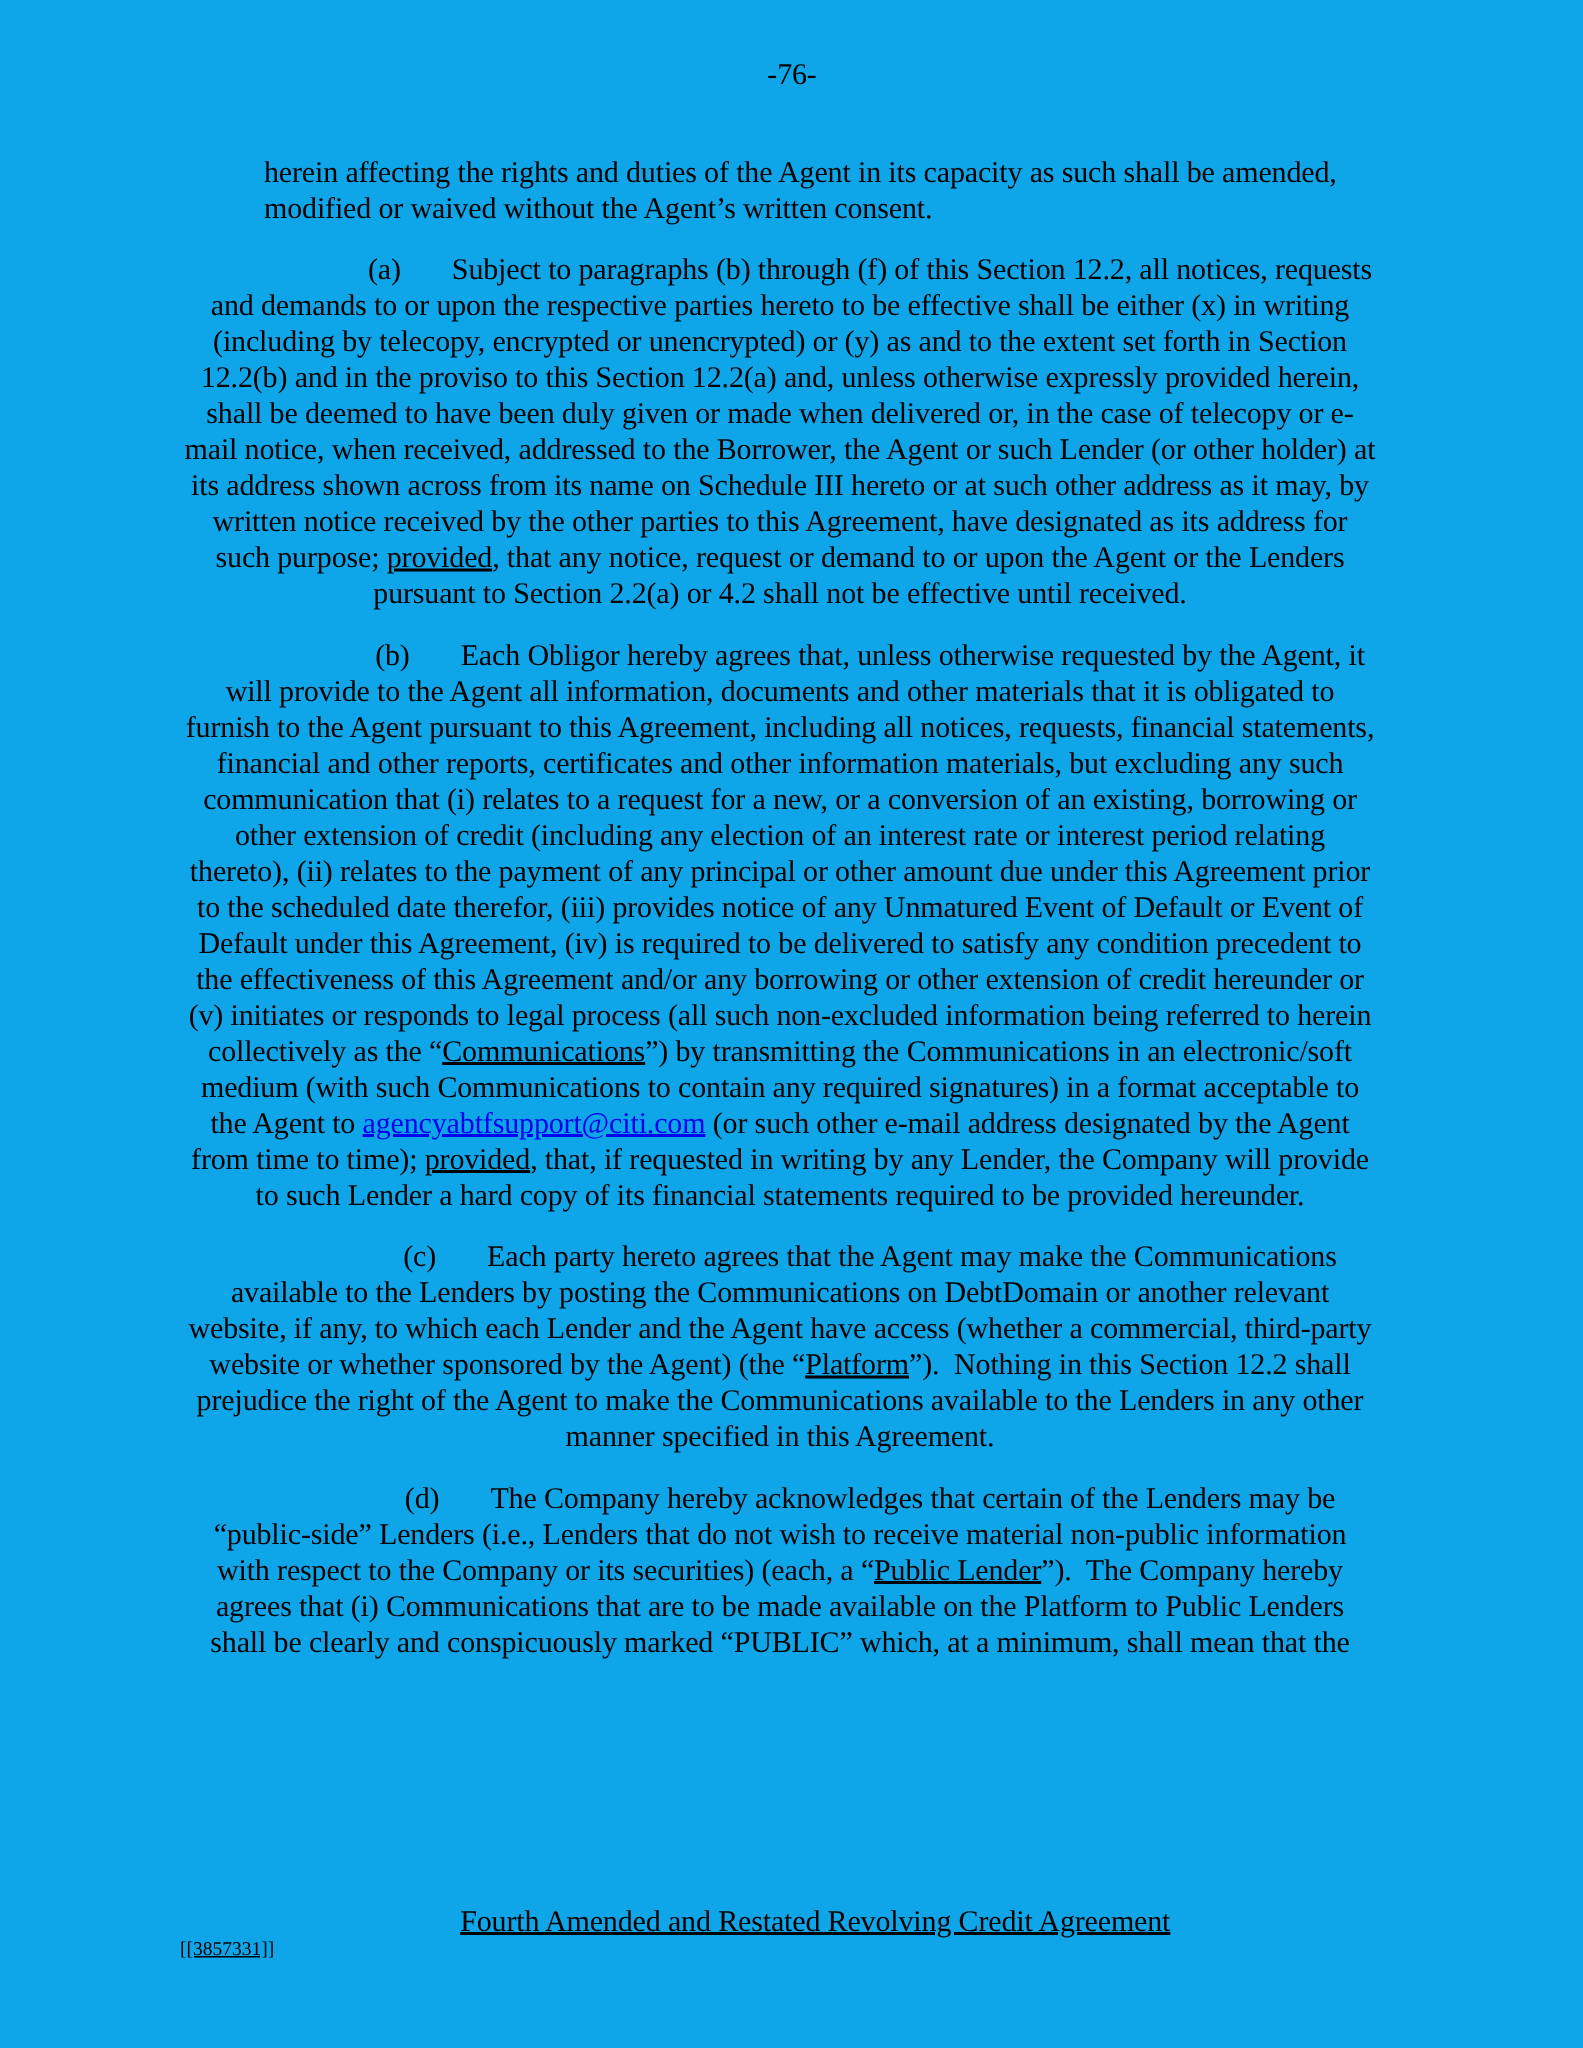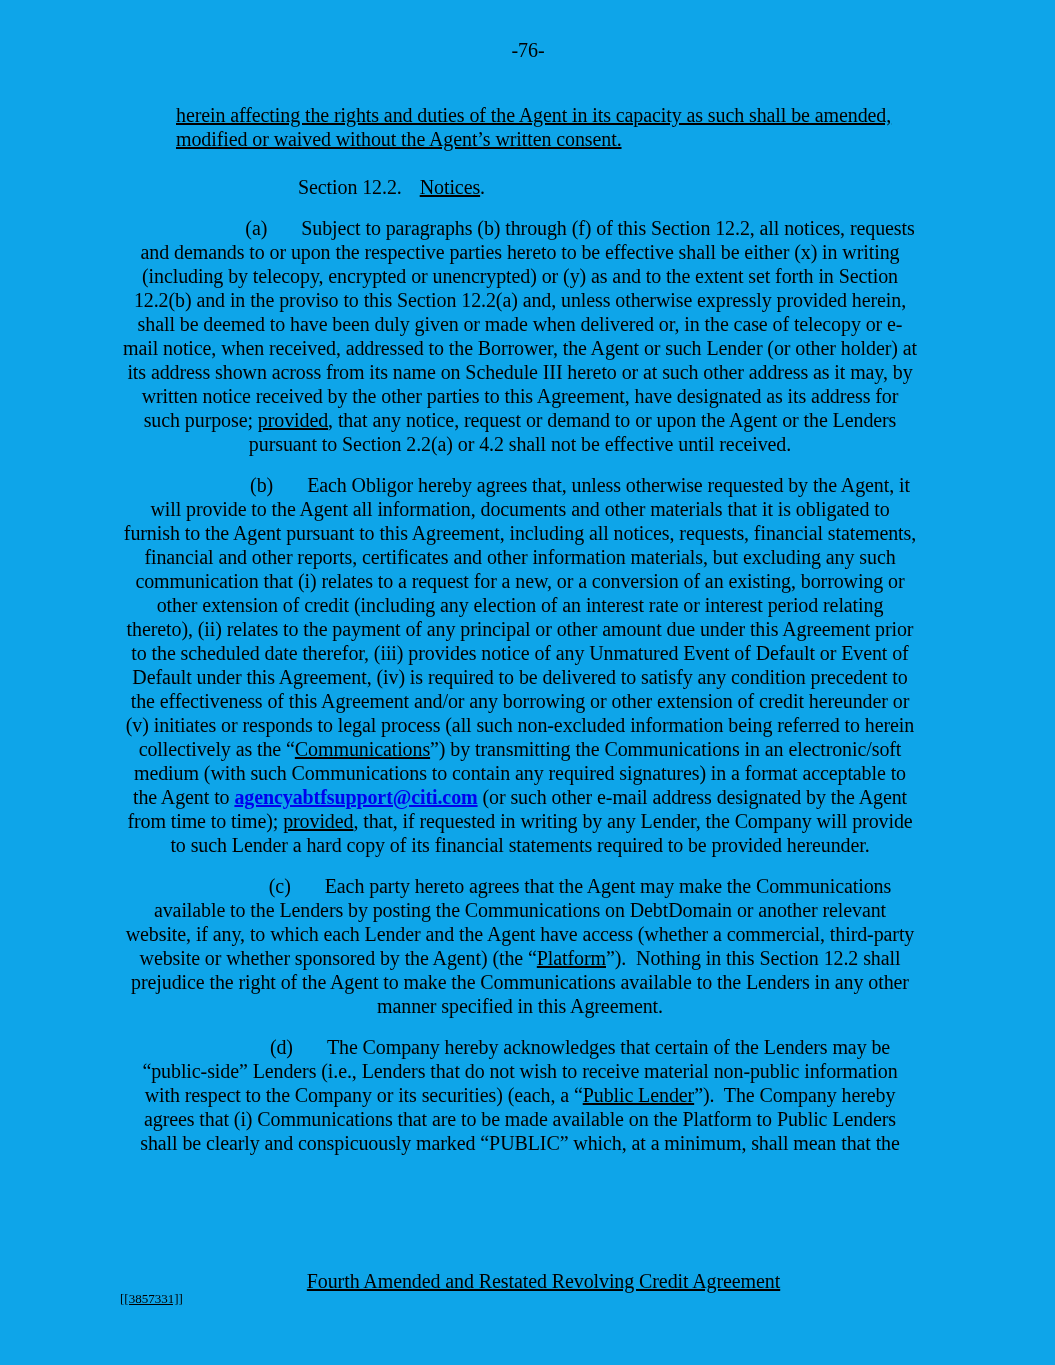--- a/index.html
+++ b/index.html
@@ -12,27 +12,27 @@
     color: #000000;
     font-family: "Liberation Serif", "DejaVu Serif", serif;
     font-size: 20px;
     line-height: 24px;
     letter-spacing: -0.1px;
     box-sizing: border-box;
     padding: 38px 122px 0 123px;
     overflow: hidden;
   }
   .page-number { text-align: center; margin: 0; }
-  .continuation { margin: 41px 0 0 53px; text-decoration: underline; }
+  .continuation { margin: 41px 0 0 53px; }
   .section-heading { margin: 24px 0 0 175px; }
   p.body-para { margin: 17px 16px 0 0; text-indent: 120px; text-align: center; }
   .run-u { text-decoration: underline; }
   .run-m { padding-right: 34px; }
   .run-sp { padding-right: 18px; }
-  a.doc-link { color: var(--link-color, #0000ee); text-decoration: underline; cursor: pointer; font-weight: bold; }
+  a.doc-link { color: var(--link-color, #0000ee); text-decoration: underline; cursor: pointer; }
   .footer-title {
     position: absolute;
     top: 1253px;
     left: 0;
     width: 100%;
     text-align: center;
     margin: 16px;
   }
   .footer-title .title-text { text-decoration: underline; }
   .doc-id {
@@ -48,21 +48,20 @@
 </style>
 </head>
 <body>
 
 <div class="page">
 
   <p class="page-number">-76-</p>
 
   <p class="continuation"><span>herein affecting the rights and duties of the Agent in its capacity as such shall be amended, modified or waived without the Agent’s written consent.</span></p>
 
-  <p class="section-heading"><span class="run-sp">Section 12.2.</span><span class="run-u">Notices</span><span>.</span></p>
 
   <p class="body-para"><span class="run-m">(a)</span><span>Subject to paragraphs (b) through (f) of this Section 12.2, all notices, requests and demands to or upon the respective parties hereto to be effective shall be either (x) in writing (including by telecopy, encrypted or unencrypted) or (y) as and to the extent set forth in Section 12.2(b) and in the proviso to this Section 12.2(a) and, unless otherwise expressly provided herein, shall be deemed to have been duly given or made when delivered or, in the case of telecopy or e-mail notice, when received, addressed to the Borrower, the Agent or such Lender (or other holder) at its address shown across from its name on Schedule III hereto or at such other address as it may, by written notice received by the other parties to this Agreement, have designated as its address for such purpose; </span><span class="run-u">provided</span><span>, that any notice, request or demand to or upon the Agent or the Lenders pursuant to Section 2.2(a) or 4.2 shall not be effective until received.</span></p>
 
   <p class="body-para"><span class="run-m">(b)</span><span>Each Obligor hereby agrees that, unless otherwise requested by the Agent, it will provide to the Agent all information, documents and other materials that it is obligated to furnish to the Agent pursuant to this Agreement, including all notices, requests, financial statements, financial and other reports, certificates and other information materials, but excluding any such communication that (i) relates to a request for a new, or a conversion of an existing, borrowing or other extension of credit (including any election of an interest rate or interest period relating thereto), (ii) relates to the payment of any principal or other amount due under this Agreement prior to the scheduled date therefor, (iii) provides notice of any Unmatured Event of Default or Event of Default under this Agreement, (iv) is required to be delivered to satisfy any condition precedent to the effectiveness of this Agreement and/or any borrowing or other extension of credit hereunder or (v) initiates or responds to legal process (all such non-excluded information being referred to herein collectively as the “</span><span class="run-u">Communications</span><span>”) by transmitting the Communications in an electronic/soft medium (with such Communications to contain any required signatures) in a format acceptable to the Agent to </span><a class="doc-link" href="#">agencyabtfsupport@citi.com</a><span> (or such other e-mail address designated by the Agent from time to time); </span><span class="run-u">provided</span><span>, that, if requested in writing by any Lender, the Company will provide to such Lender a hard copy of its financial statements required to be provided hereunder.</span></p>
 
   <p class="body-para"><span class="run-m">(c)</span><span>Each party hereto agrees that the Agent may make the Communications available to the Lenders by posting the Communications on DebtDomain or another relevant website, if any, to which each Lender and the Agent have access (whether a commercial, third-party website or whether sponsored by the Agent) (the “</span><span class="run-u">Platform</span><span>”).&nbsp; Nothing in this Section 12.2 shall prejudice the right of the Agent to make the Communications available to the Lenders in any other manner specified in this Agreement.</span></p>
 
   <p class="body-para"><span class="run-m">(d)</span><span>The Company hereby acknowledges that certain of the Lenders may be “public-side” Lenders (i.e., Lenders that do not wish to receive material non-public information with respect to the Company or its securities) (each, a “</span><span class="run-u">Public Lender</span><span>”).&nbsp; The Company hereby agrees that (i) Communications that are to be made available on the Platform to Public Lenders shall be clearly and conspicuously marked “PUBLIC” which, at a minimum, shall mean that the</span></p>
 
   <p class="footer-title"><span class="title-text">Fourth Amended and Restated Revolving Credit Agreement</span></p>

